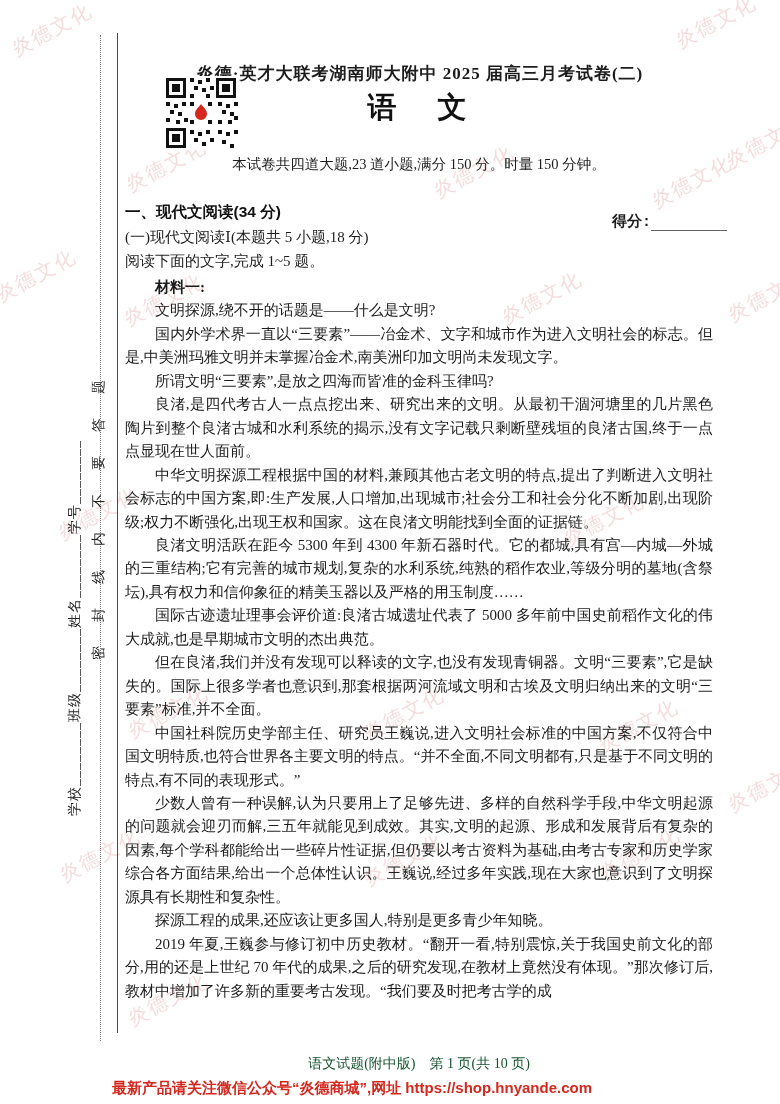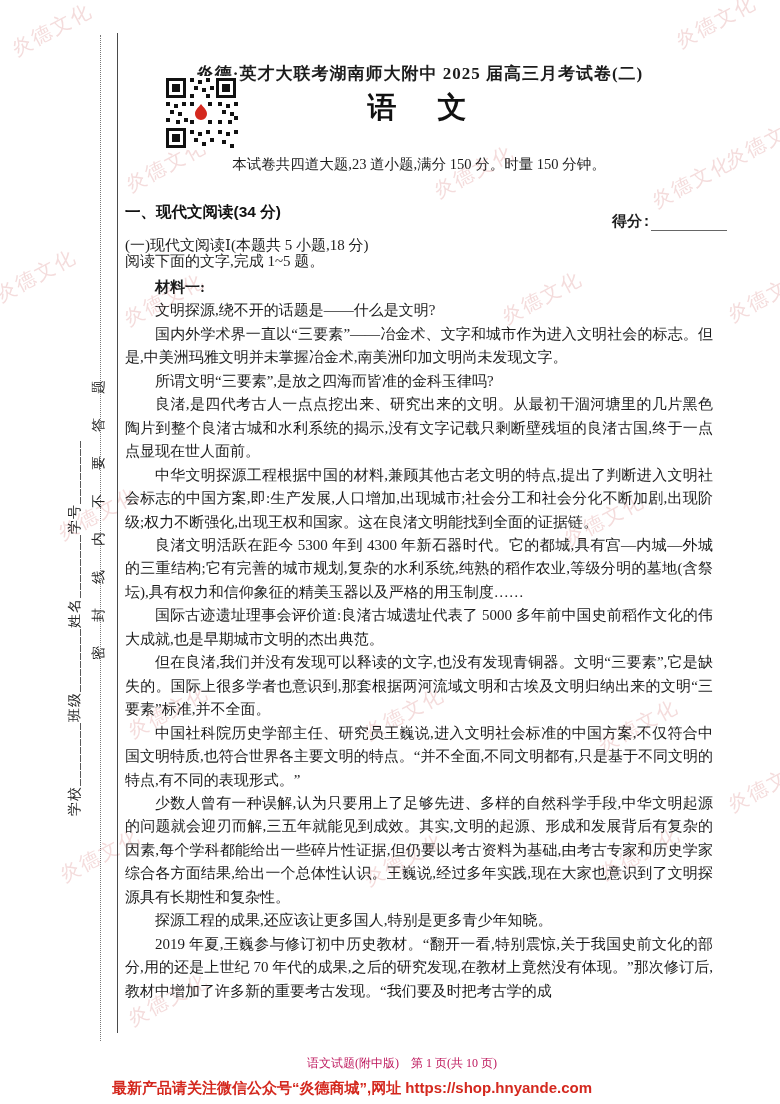--- a/index.html
+++ b/index.html
@@ -48,33 +48,33 @@
     position:absolute; left:125px; top:155px; width:588px; text-align:center;
     font-size:14.5px;
   }
   .score { position:absolute; left:612px; top:180px; font-size:15px; font-weight:bold; font-family:Liberation Mono, monospace;margin-top:32px; }
   .score-line { display:inline-block; width:76px; height:14px; border-bottom:1px solid #666; vertical-align:bottom; }
   
   .sec-title {
     position:absolute; left:125px; top:202px; font-size:15.5px; font-weight:bold;
     font-family:"Liberation Sans",sans-serif; color:#111;
   }
-  .part-title { position:absolute; left:125px; top:228px; font-size:15px;margin-top:8px; }
+  .part-title { position:absolute; left:125px; top:228px; font-size:15px; }
   .instruction { position:absolute; left:125px; top:252px; font-size:15px; }
   
   .material {
     position:absolute; left:125px; top:276px; width:588px;
     font-size:15px; line-height:23.45px; text-align:justify;
   }
   .material-label { font-weight:bold; text-indent:2em; }
   .material p { margin:0; text-indent:2em; }
   
   .page-info {
-    position:absolute; left:108px; top:1055px; width:588px; text-align:center;
-    font-size:12px; color:#be185d;
+    position:absolute; left:125px; top:1055px; width:588px; text-align:center;
+    font-size:14px; color:#14532d;
   }
   .promo {
     position:absolute; left:0; top:1079px; width:704px; text-align:center;
     font-size:15px; font-weight:bold; color:#d4281e;
     font-family:"Liberation Sans",sans-serif;
   }
 </style>
 </head>
 <body>
 

